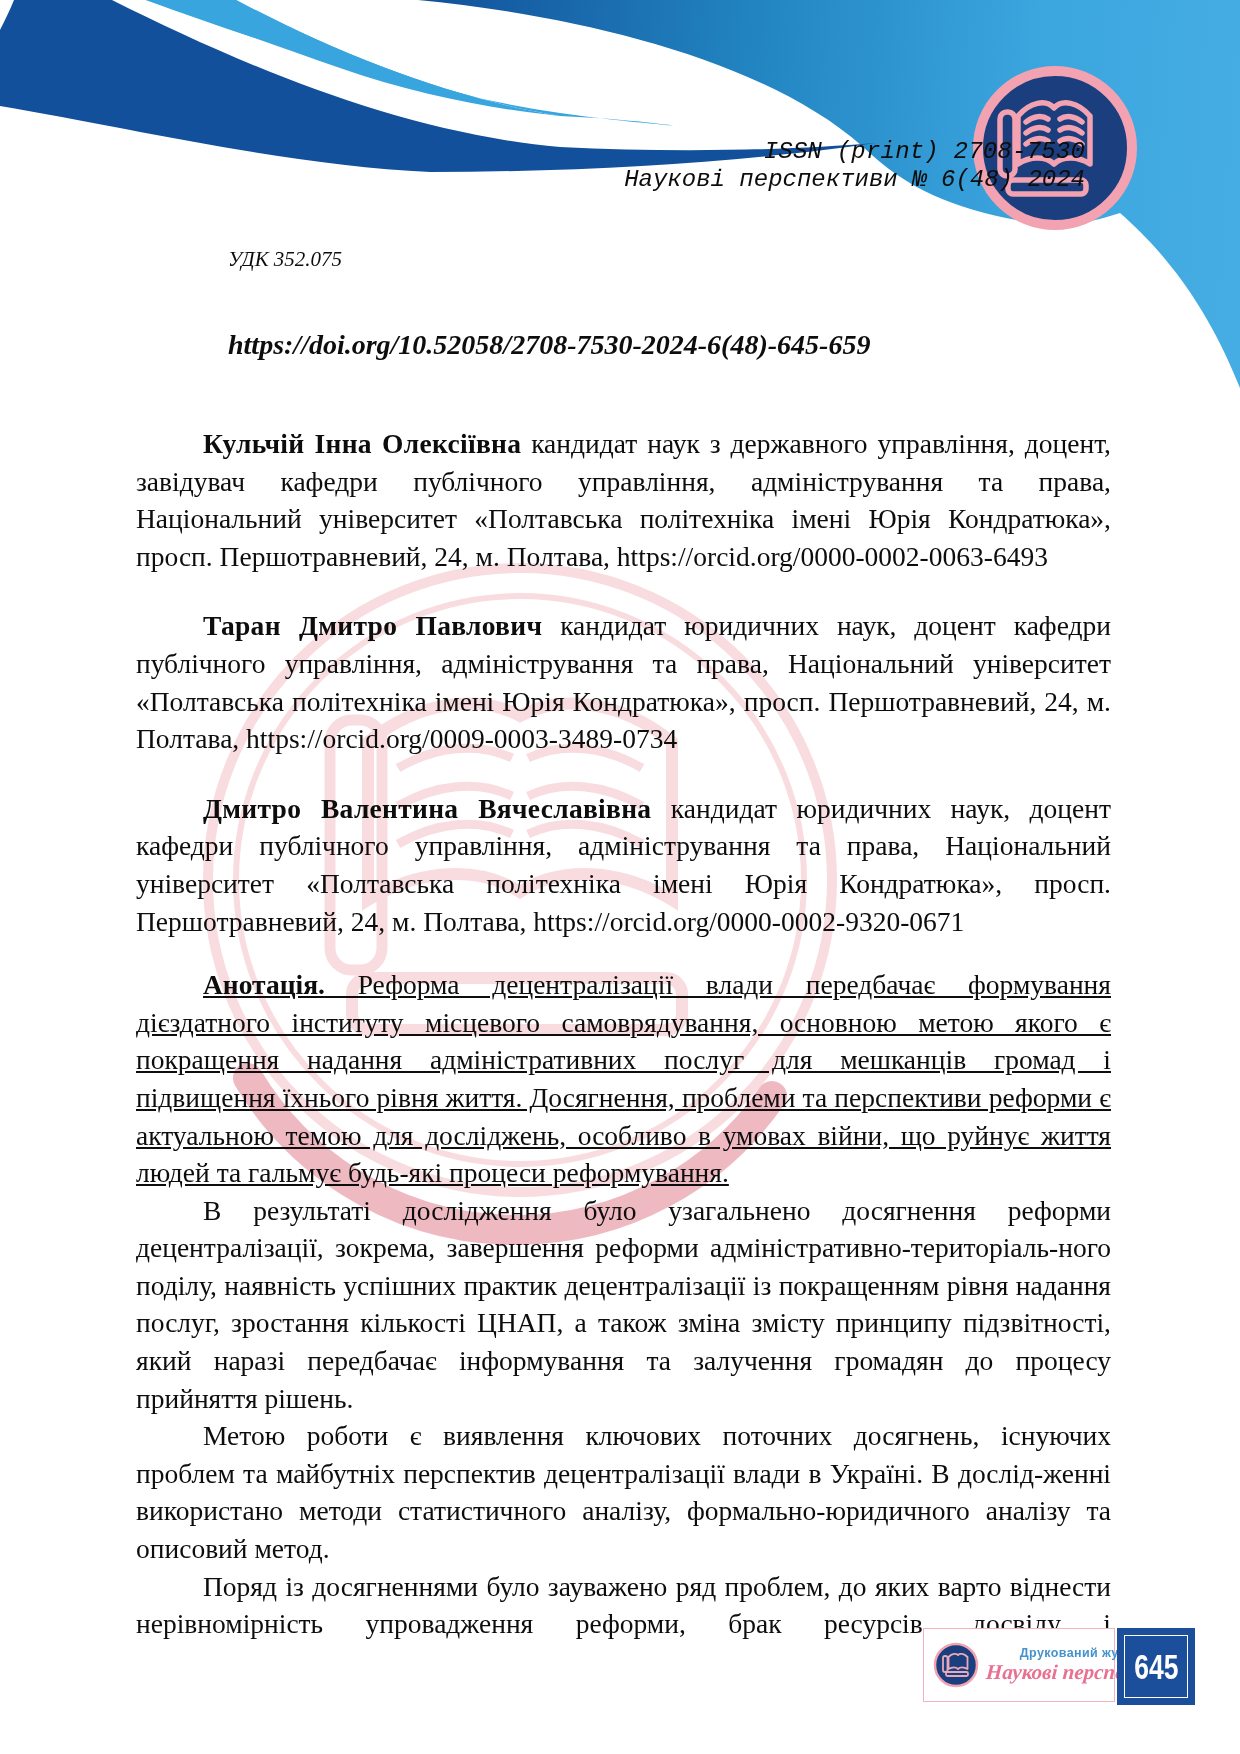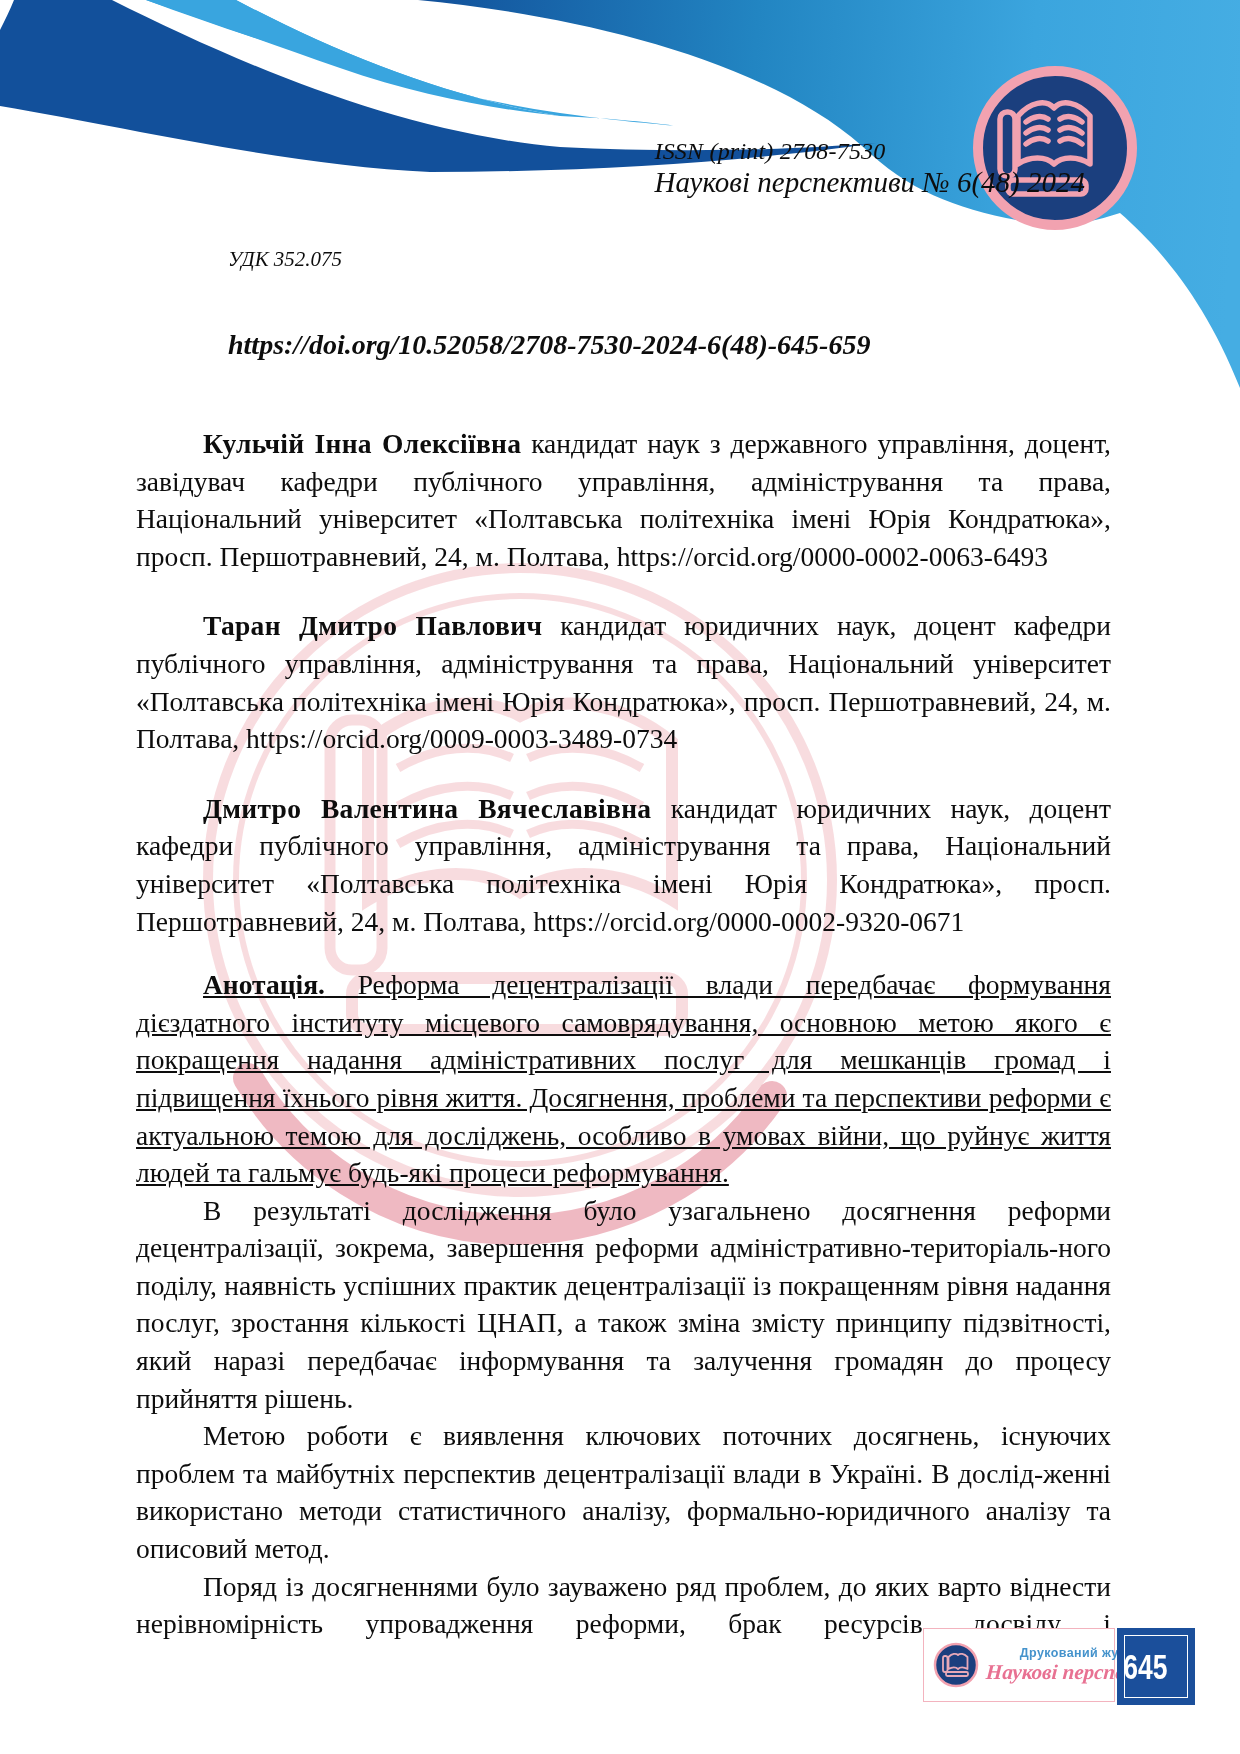--- a/index.html
+++ b/index.html
@@ -5,25 +5,25 @@
   html,body{margin:0;padding:0;background:#888;}
   .page{
     position:relative;width:1240px;height:1754px;margin:0 auto;
     background:#ffffff;overflow:hidden;
     font-family:"Liberation Serif","DejaVu Serif",serif;color:#0d0d0d;
   }
   
   .header-art{position:absolute;left:0;top:0;width:1240px;height:420px;}
   
   .issn-block{
-    position:absolute;top:138px;right:155px;text-align:left;
-    font-style:italic;line-height:1.15;
+    position:absolute;top:138px;right:155px;text-align:right;
+    font-style:italic;line-height:1.15;font-family:Liberation Mono, monospace;
   }
   .issn-line{font-size:24px;letter-spacing:.2px;}
-  .issue-line{font-size:29px;}
+  .issue-line{font-size:24px;}
   
   .udk{position:absolute;left:228px;top:247px;font-style:italic;font-size:21px;}
   .doi{position:absolute;left:228px;top:329px;font-style:italic;font-weight:bold;font-size:28px;text-align:center;}
   
   .flow{
     position:absolute;left:136px;top:393px;width:975px;
     font-size:27.5px;line-height:37.6px;text-align:justify;
   }
   .flow p{margin:0;text-indent:67px;}
   p.author{margin-bottom:14px;margin-top:32px;}
@@ -47,21 +47,21 @@
   .badge-type{
     font-family:"Liberation Sans","DejaVu Sans",sans-serif;
     font-size:12.5px;font-weight:bold;color:#4593cc;letter-spacing:.4px;white-space:nowrap;
   }
   .badge-name{
     font-style:italic;font-weight:bold;font-size:21px;color:#e87192;
     white-space:nowrap;transform:skewX(-4deg);
   }
   .page-num-badge{
     position:absolute;left:1117px;top:1628px;width:78px;height:77px;
-    background:#1b4f9b;display:flex;align-items:center;justify-content:flex-start;
+    background:#1b4f9b;display:flex;align-items:center;justify-content:center;
   }
   .page-num-inner{
     position:absolute;left:7px;top:7px;right:7px;bottom:7px;
     border:1.5px solid #ffffff;
   }
   .page-num{
     position:relative;color:#ffffff;font-family:"Liberation Sans","DejaVu Sans",sans-serif;
     font-size:34px;font-weight:bold;transform:scaleX(.78) scaleY(1.05);letter-spacing:0px;
   }
 </style>

